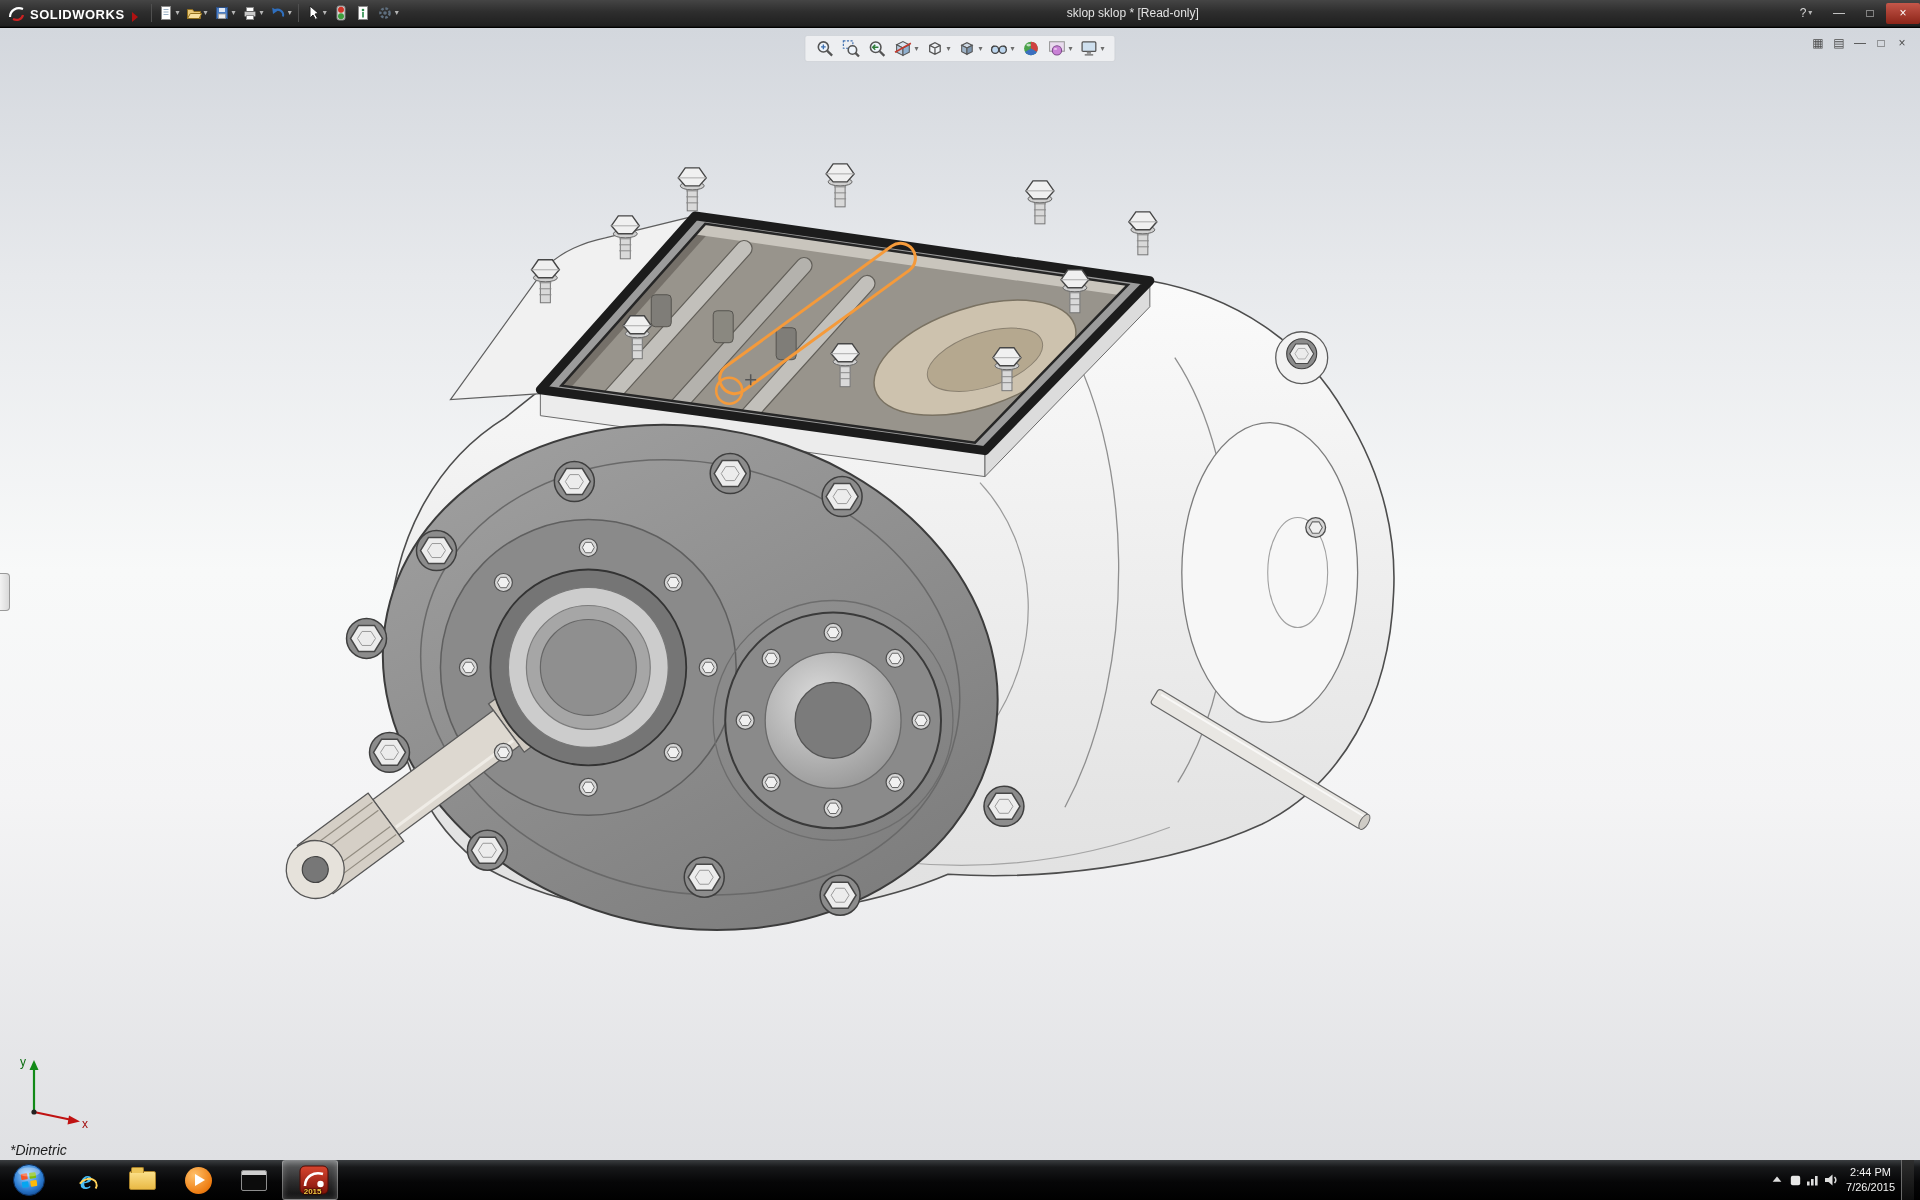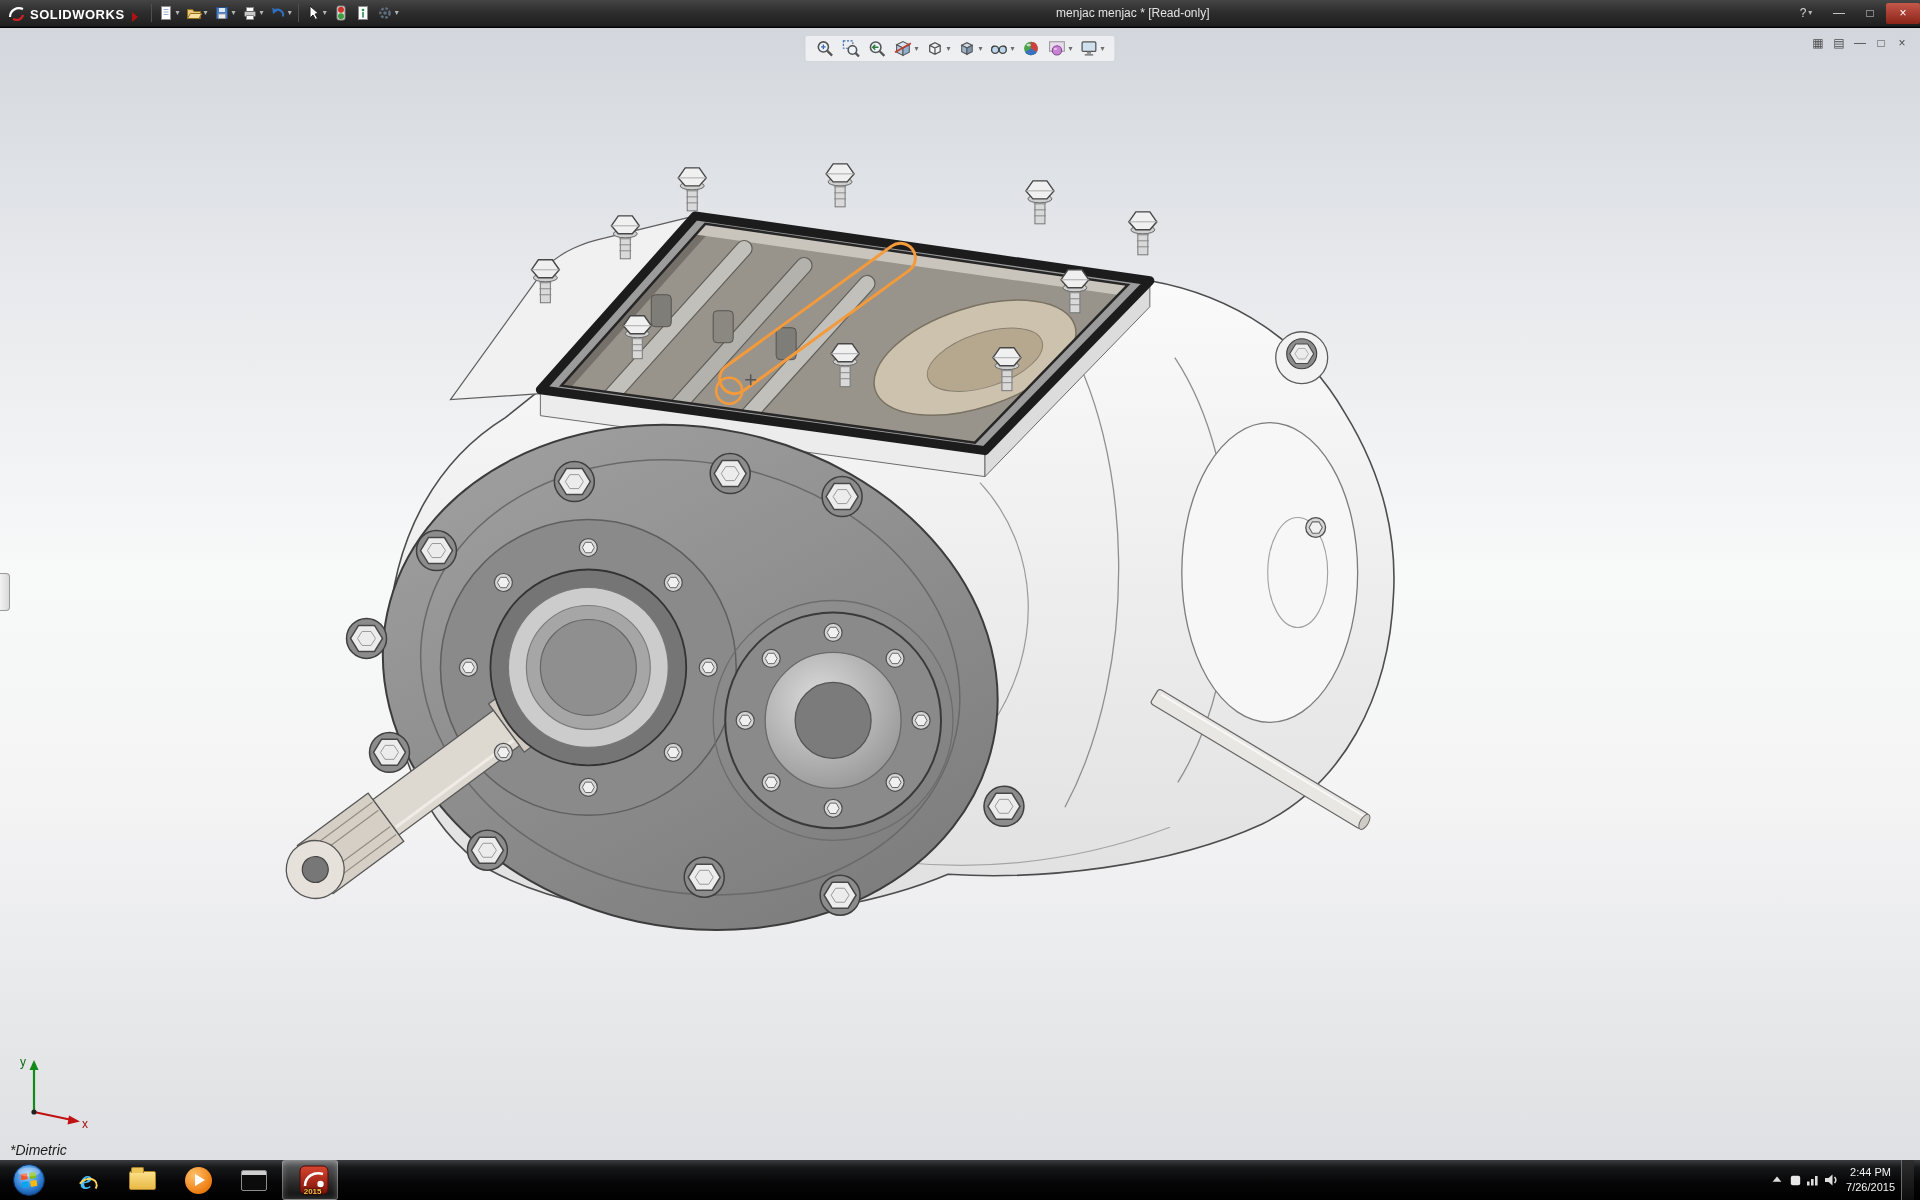--- a/index.html
+++ b/index.html
@@ -289,21 +289,21 @@
         <use href="#i-props"></use>
       </svg>
   </div>
   <div class="qbtn">
     <svg viewBox="0 0 16 16">
         <use href="#i-gear"></use>
       </svg>
     <span class="caret">▾</span>
   </div>
 
-  <div class="title-text">menjac menjac * [Read-only]</div>
+  <div class="title-text">sklop sklop * [Read-only]</div>
 
   <div class="win-controls">
     <div class="wbtn help">
       <span>?</span>
       <span class="caret">▾</span>
     </div>
     <div class="wbtn">—</div>
     <div class="wbtn">□</div>
     <div class="wbtn close">×</div>
   </div>

